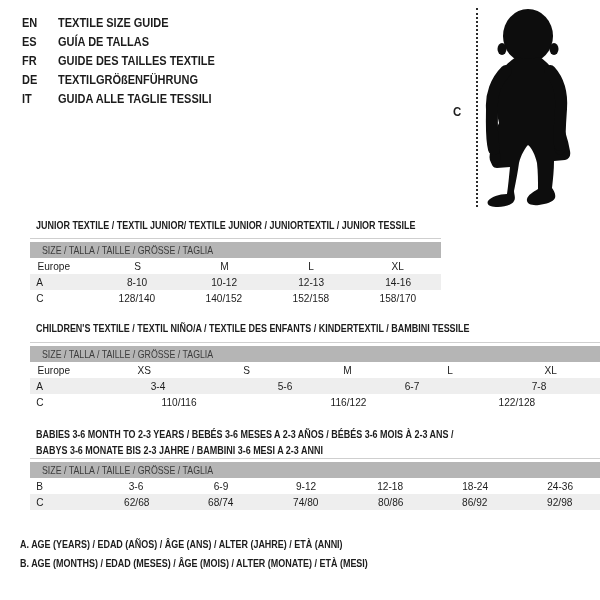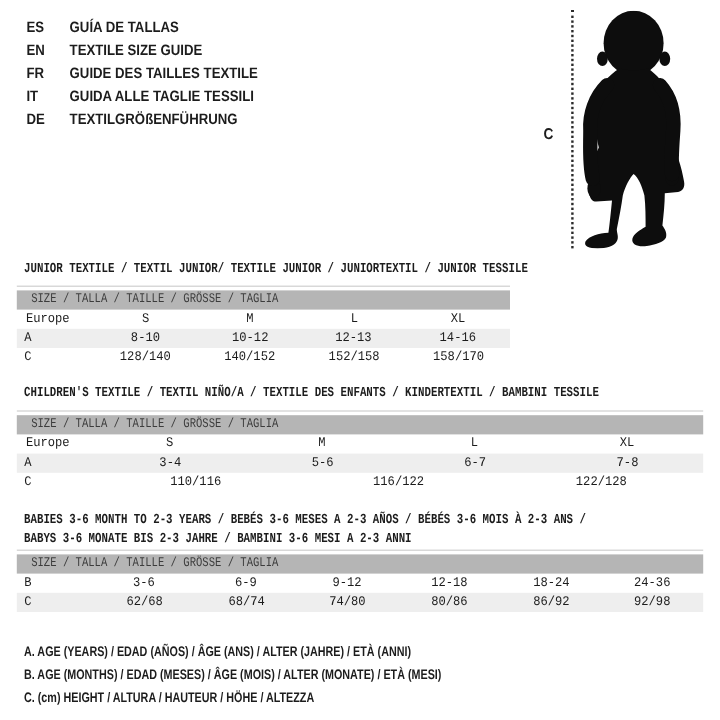--- a/index.html
+++ b/index.html
@@ -17,21 +17,21 @@
   .lang-list{position:absolute;left:22px;top:14px;}
   .lang-row{display:flex;line-height:19px;font-weight:bold;font-size:12.5px;}
   .lang-code{width:36px;}
 
   
   .measure-line{position:absolute;left:476px;top:8px;height:199px;width:0;border-left:2px dotted #2b2b2b;}
   .measure-label{position:absolute;left:453px;top:104px;font-weight:bold;font-size:13px;}
   .baby-svg{position:absolute;left:483px;top:9px;}
 
   
-  .section{position:absolute;left:14px;font-family:Liberation Mono, monospace;}
+  .section{position:absolute;left:30px;}
   .sec-title{padding-left:6px;}
   .title-line{font-weight:bold;font-size:11.5px;line-height:16px;}
   .tbl{}
   .topline{height:1px;background:#cfcfcf;margin-bottom:3px;}
   .bar{height:16px;background:var(--bar,#b5b5b5);color:var(--barText,#3c3c3c);
        font-size:11px;line-height:16px;padding-left:12px;}
   .bar .cx{transform:scaleX(0.80);}
   .trow{display:flex;height:16px;line-height:16px;font-size:11px;}
   .trow.alt{background:var(--rowAlt,#eeeeee);}
   .cell{overflow:visible;}
@@ -42,38 +42,38 @@
   .legend-list{position:absolute;left:20px;top:535px;}
   .legend-line{font-weight:bold;font-size:11.5px;line-height:19px;}
 </style>
 </head>
 <body>
 
 <div class="page">
 
   <div class="lang-list">
       <div class="lang-row">
+        <span class="lang-code"><span class="cxm">EN</span></span>
+        <span class="lang-label"><span class="cxm">TEXTILE SIZE GUIDE</span></span>
+      </div>
+      <div class="lang-row">
         <span class="lang-code"><span class="cxm">ES</span></span>
         <span class="lang-label"><span class="cxm">GUÍA DE TALLAS</span></span>
       </div>
       <div class="lang-row">
-        <span class="lang-code"><span class="cxm">EN</span></span>
-        <span class="lang-label"><span class="cxm">TEXTILE SIZE GUIDE</span></span>
-      </div>
-      <div class="lang-row">
         <span class="lang-code"><span class="cxm">FR</span></span>
         <span class="lang-label"><span class="cxm">GUIDE DES TAILLES TEXTILE</span></span>
       </div>
       <div class="lang-row">
+        <span class="lang-code"><span class="cxm">DE</span></span>
+        <span class="lang-label"><span class="cxm">TEXTILGRÖßENFÜHRUNG</span></span>
+      </div>
+      <div class="lang-row">
         <span class="lang-code"><span class="cxm">IT</span></span>
         <span class="lang-label"><span class="cxm">GUIDA ALLE TAGLIE TESSILI</span></span>
-      </div>
-      <div class="lang-row">
-        <span class="lang-code"><span class="cxm">DE</span></span>
-        <span class="lang-label"><span class="cxm">TEXTILGRÖßENFÜHRUNG</span></span>
       </div>
     </div>
 
   <div class="measure-line"></div>
   <div class="measure-label">
     <span class="cxm">C</span>
   </div>
   <svg class="baby-svg" width="90" height="198" viewBox="0 0 90 198" aria-hidden="true">
     <g fill="#0d0d0d" stroke="none">
       <ellipse cx="45" cy="27" rx="25" ry="27"></ellipse>
@@ -135,20 +135,21 @@
 
   <div class="section" style="top:320px;">
     <div class="sec-title">
         <div class="title-line"><span class="cx">CHILDREN'S TEXTILE / TEXTIL NIÑO/A / TEXTILE DES ENFANTS / KINDERTEXTIL / BAMBINI TESSILE</span></div>
       </div>
     <div class="tbl" style="width:572px;margin-top:6px;">
         <div class="topline"></div>
         <div class="bar"><span class="cx">SIZE / TALLA / TAILLE / GRÖSSE / TAGLIA</span></div>
         <div class="trow">
           <div class="cell lab"><span class="cxc">Europe</span></div>
+          <div class="cell val"><span class="cxc">XS</span></div>
           <div class="cell val"><span class="cxc">S</span></div>
           <div class="cell val"><span class="cxc">M</span></div>
           <div class="cell val"><span class="cxc">L</span></div>
           <div class="cell val"><span class="cxc">XL</span></div>
         </div>
         <div class="trow alt">
           <div class="cell lab"><span class="cxc">A</span></div>
           <div class="cell val"><span class="cxc">3-4</span></div>
           <div class="cell val"><span class="cxc">5-6</span></div>
           <div class="cell val"><span class="cxc">6-7</span></div>
@@ -188,16 +189,15 @@
           <div class="cell val"><span class="cxc">80/86</span></div>
           <div class="cell val"><span class="cxc">86/92</span></div>
           <div class="cell val"><span class="cxc">92/98</span></div>
         </div>
       </div>
   </div>
 
   <div class="legend-list">
       <div class="legend-line"><span class="cx">A. AGE (YEARS) / EDAD (AÑOS) / ÂGE (ANS) / ALTER (JAHRE) / ETÀ (ANNI)</span></div>
       <div class="legend-line"><span class="cx">B. AGE (MONTHS) / EDAD (MESES) / ÂGE (MOIS) / ALTER (MONATE) / ETÀ (MESI)</span></div>
-      <div class="legend-line"><span class="cx">C. (cm) HEIGHT / ALTURA / HAUTEUR / HÖHE / ALTEZZA</span></div>
     </div>
 
 </div>
 
 </body></html>

